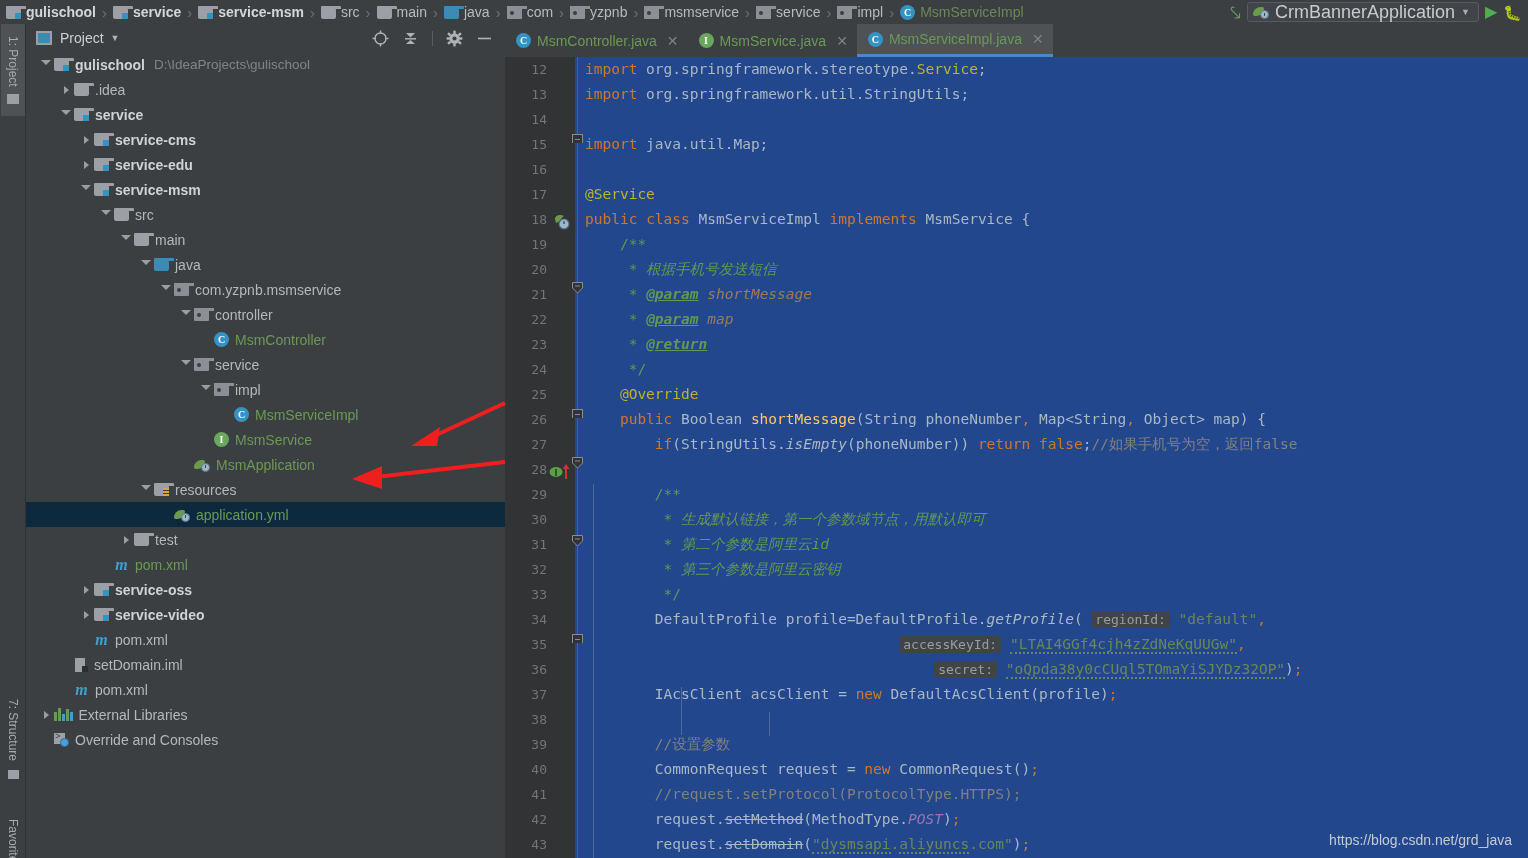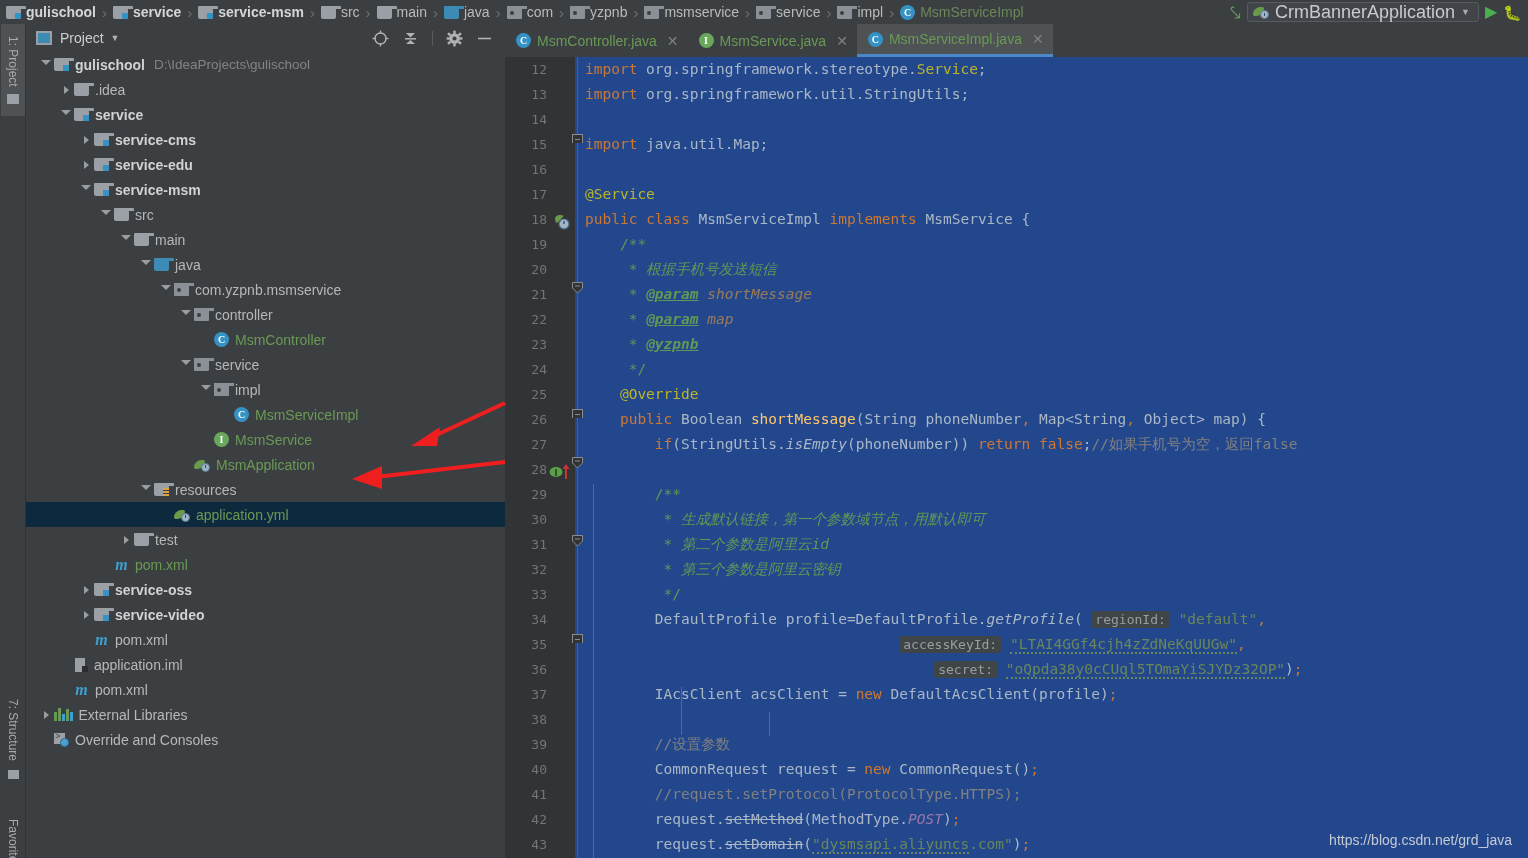--- a/index.html
+++ b/index.html
@@ -551,21 +551,21 @@
           <span class="tw"></span>
           <span class="mfile">m</span>
           <span class="lbl">pom.xml</span>
         </div>
         <div class="row" style="padding-left: 32px;">
           <span class="tw"></span>
           <span class="iml">
             <i class="sheet"></i>
             <i class="sq"></i>
           </span>
-          <span class="lbl">application.iml</span>
+          <span class="lbl">setDomain.iml</span>
         </div>
         <div class="row" style="padding-left: 32px;">
           <span class="tw"></span>
           <span class="mfile">m</span>
           <span class="lbl">pom.xml</span>
         </div>
         <div class="row" style="padding-left: 12px;">
           <span class="tw">
             <i class="tri"></i>
           </span>
@@ -696,21 +696,21 @@
         <div class="cl" style="position:absolute;top:25px;"><span class="kw">import</span> org.springframework.util.StringUtils;</div>
         <div class="cl" style="position:absolute;top:50px;"></div>
         <div class="cl" style="position:absolute;top:75px;"><span class="kw">import</span> java.util.Map;</div>
         <div class="cl" style="position:absolute;top:100px;"></div>
         <div class="cl" style="position:absolute;top:125px;text-align:center;"><span class="ann">@Service</span></div>
         <div class="cl" style="position:absolute;top:150px;"><span class="kw">public</span> <span class="kw">class</span> MsmServiceImpl <span class="kw">implements</span> MsmService {</div>
         <div class="cl" style="position:absolute;top:175px;">    <span class="jdoc">/**</span></div>
         <div class="cl" style="position:absolute;top:200px;">     <span class="jdoc ita">* 根据手机号发送短信</span></div>
         <div class="cl" style="position:absolute;top:225px;">     <span class="jdoc">* </span><span class="jtag">@param</span> <span class="jval">shortMessage</span></div>
         <div class="cl" style="position:absolute;top:250px;">     <span class="jdoc">* </span><span class="jtag">@param</span> <span class="jval">map</span></div>
-        <div class="cl" style="position:absolute;top:275px;">     <span class="jdoc">* </span><span class="jtag">@yzpnb</span></div>
+        <div class="cl" style="position:absolute;top:275px;">     <span class="jdoc">* </span><span class="jtag">@return</span></div>
         <div class="cl" style="position:absolute;top:300px;">     <span class="jdoc">*/</span></div>
         <div class="cl" style="position:absolute;top:325px;">    <span class="ann">@Override</span></div>
         <div class="cl" style="position:absolute;top:350px;">    <span class="kw">public</span> Boolean <span class="mth">shortMessage</span>(String phoneNumber<span class="kw">,</span> Map&lt;String<span class="kw">,</span> Object&gt; map) {</div>
         <div class="cl" style="position:absolute;top:375px;">        <span class="kw">if</span>(StringUtils.<span class="ita">isEmpty</span>(phoneNumber)) <span class="kw">return</span> <span class="kw">false</span>;<span class="cmt">//如果手机号为空，返回false</span></div>
         <div class="cl" style="position:absolute;top:400px;"></div>
         <div class="cl" style="position:absolute;top:425px;">        <span class="jdoc">/**</span></div>
         <div class="cl" style="position:absolute;top:450px;">         <span class="jdoc ita">* 生成默认链接，第一个参数域节点，用默认即可</span></div>
         <div class="cl" style="position:absolute;top:475px;">         <span class="jdoc ita">* 第二个参数是阿里云id</span></div>
         <div class="cl" style="position:absolute;top:500px;">         <span class="jdoc ita">* 第三个参数是阿里云密钥</span></div>
         <div class="cl" style="position:absolute;top:525px;">         <span class="jdoc">*/</span></div>

